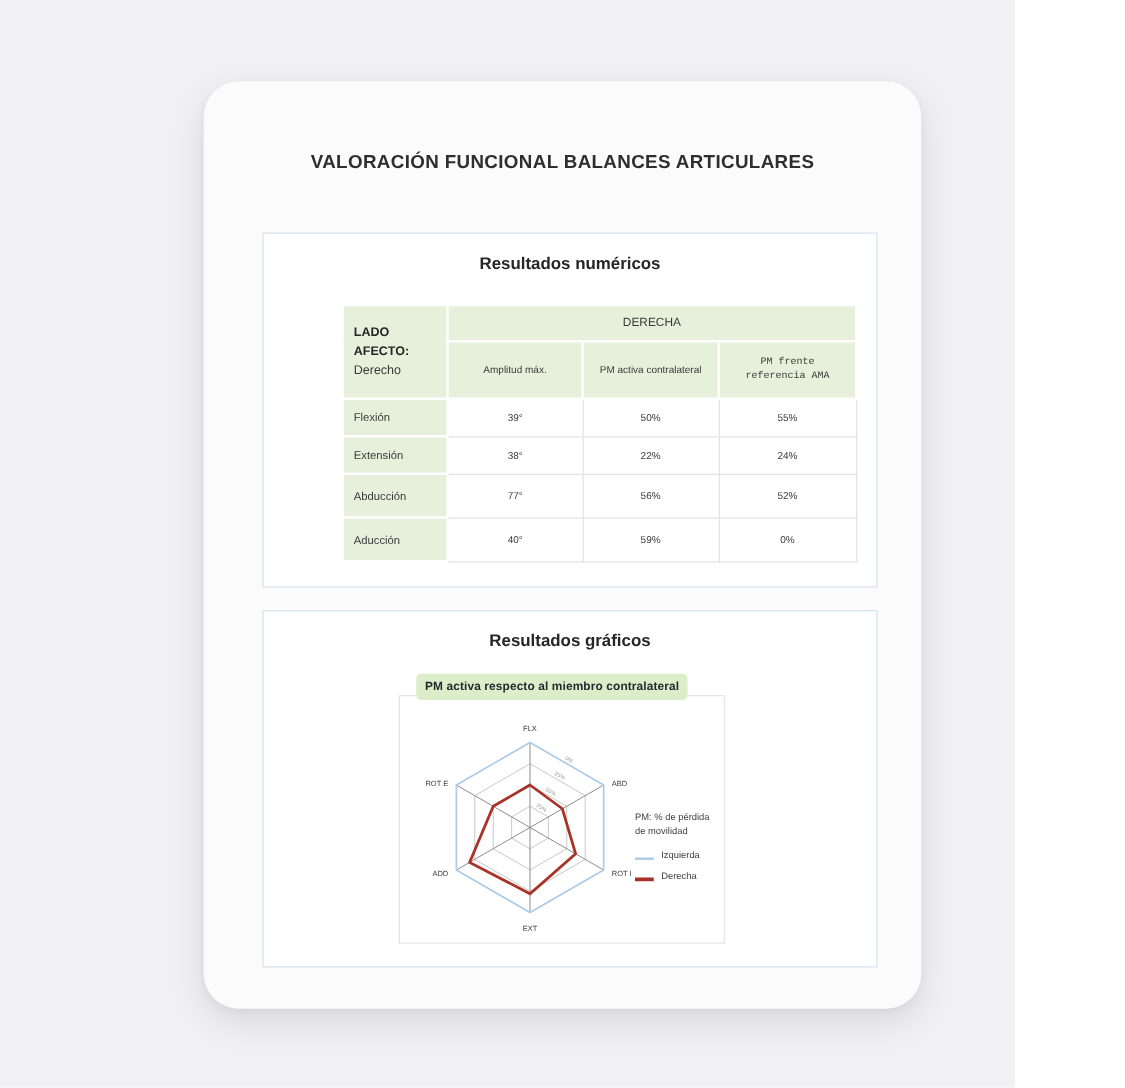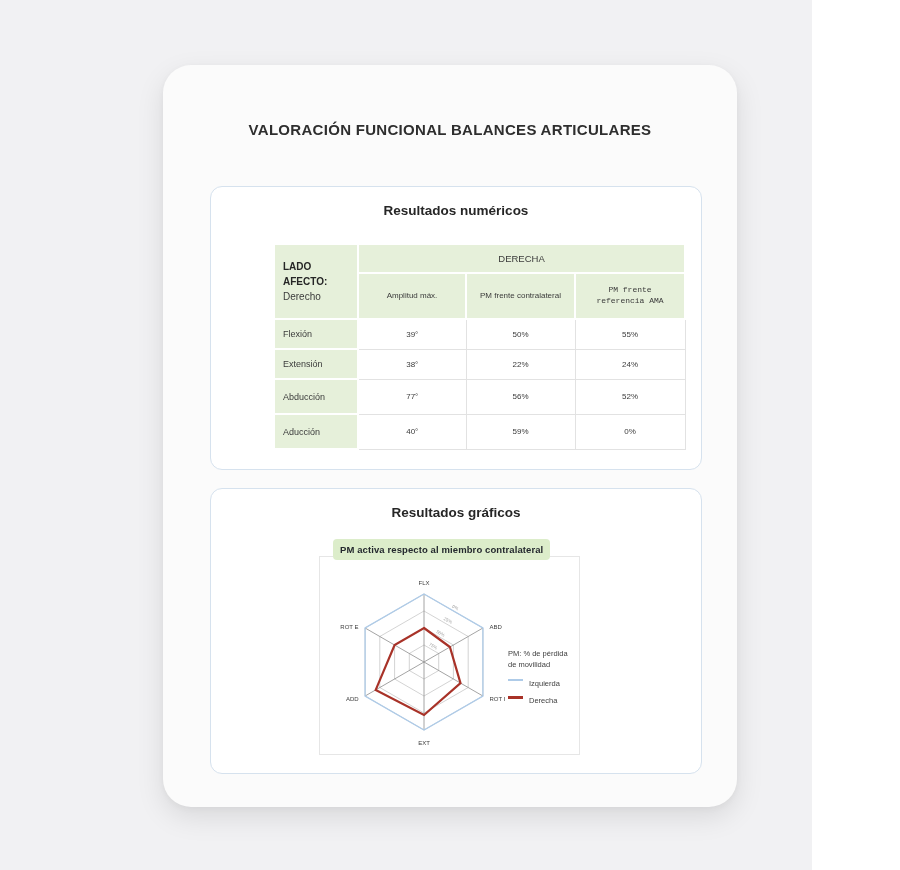--- a/index.html
+++ b/index.html
@@ -11,21 +11,21 @@
     position:absolute;left:163px;top:65px;width:574px;height:742px;
     background:#fbfbfb;border-radius:28px;
     box-shadow:0 10px 28px rgba(0,0,0,0.10), 0 2px 6px rgba(0,0,0,0.04);
   }
   .page-title{
     position:absolute;top:56px;left:0;right:0;text-align:center;
     font-size:15px;font-weight:700;letter-spacing:0.3px;color:#2e2e2e;
   }
   .section-card{
     position:absolute;left:47px;width:490px;background:#ffffff;
-    border:1px solid #d6e2ee;border-radius:12px;
+    border:1px solid #d6e2ee;border-radius:0;
   }
   .card-numeric{top:121px;height:282px;}
   .card-graphic{top:423px;height:284px;}
   .section-title{
     position:absolute;top:16px;left:0;right:0;text-align:center;
     font-size:13.5px;font-weight:700;color:#262626;
   }
   
   table.results{
     position:absolute;left:62px;top:56px;border-collapse:collapse;table-layout:fixed;
@@ -47,21 +47,21 @@
     background:#dcedca;border-radius:4px;padding:5px 7px;
     font-size:9.5px;font-weight:700;color:#24292e;letter-spacing:0.1px;
   }
   .chart-box{
     position:absolute;left:108px;top:67px;width:259px;height:197px;
     background:#ffffff;border:1px solid #e6e6e6;
   }
   .radar-svg{position:absolute;left:0;top:0;}
   .legend{position:absolute;left:188px;top:92px;width:70px;}
   .legend-title{font-size:7.5px;line-height:1.45;color:#3f3f3f;}
-  .legend-item{display:flex;align-items:flex-start;margin-top:8px;}
+  .legend-item{display:flex;align-items:flex-end;margin-top:8px;}
   .legend-swatch{width:15px;height:2px;margin-right:6px;flex:0 0 auto;}
   .legend-swatch.thick{height:3px;}
   .legend-label{font-size:7.5px;color:#3f3f3f;}
 </style>
 </head>
 <body>
 
 <div class="stage">
   <div class="main-card">
 
@@ -74,21 +74,21 @@
         <tbody>
             <tr>
           <td class="cell-green corner-cell" rowspan="2">
             <span class="corner-bold">LADO AFECTO:</span><br>
             <span>Derecho</span>
           </td>
           <td class="cell-green group-header" colspan="3">DERECHA</td>
         </tr>
         <tr>
           <td class="cell-green sub-header col-a">Amplitud máx.</td>
-          <td class="cell-green sub-header col-b">PM frente contralateral</td>
+          <td class="cell-green sub-header col-b">PM activa contralateral</td>
           <td class="cell-green sub-header col-c">PM frente referencia AMA</td>
         </tr>
         <tr style="height:30px">
           <td class="cell-green row-label">Flexión</td>
           <td class="cell-white">39°</td>
           <td class="cell-white">50%</td>
           <td class="cell-white">55%</td>
         </tr>
         <tr style="height:30px">
           <td class="cell-green row-label">Extensión</td>

